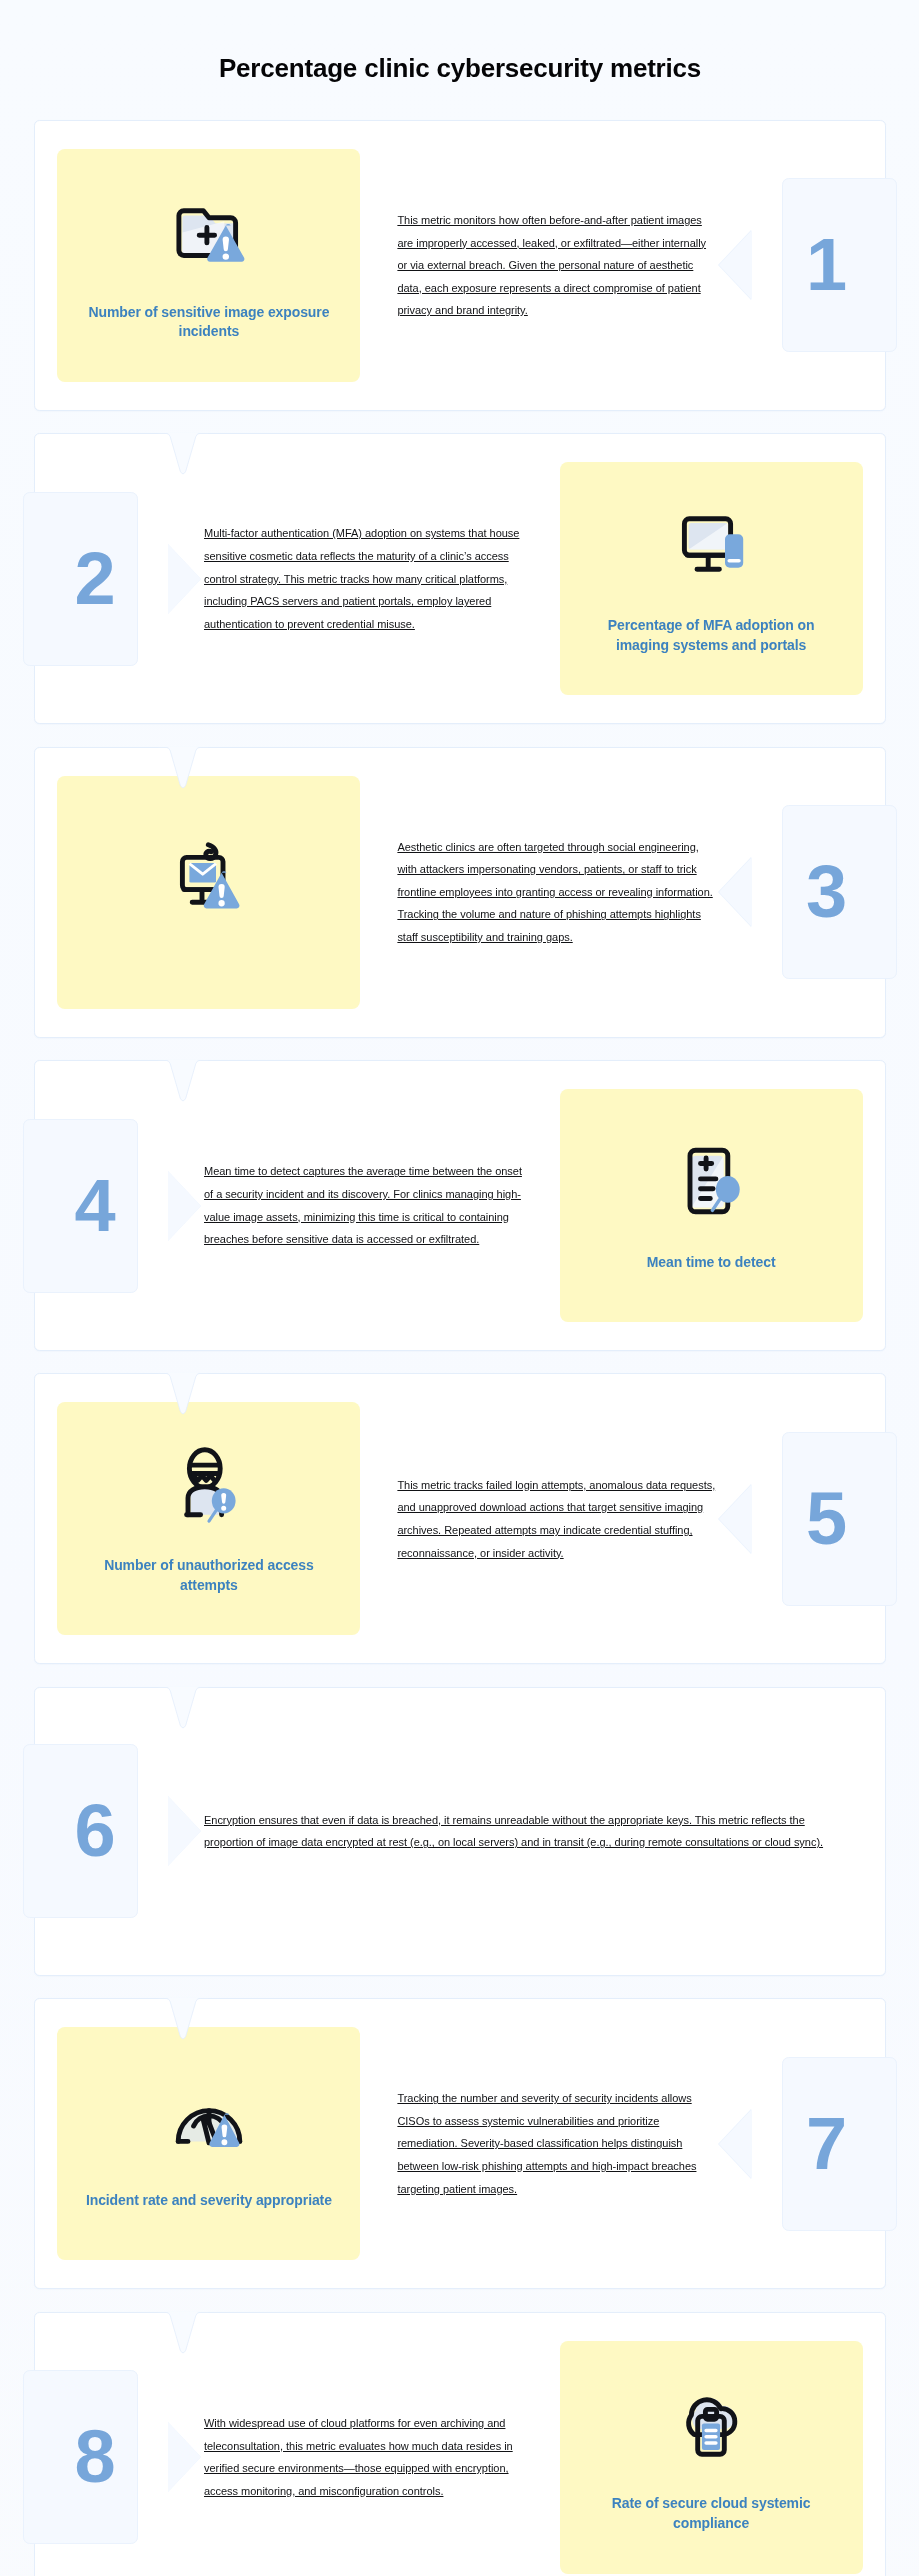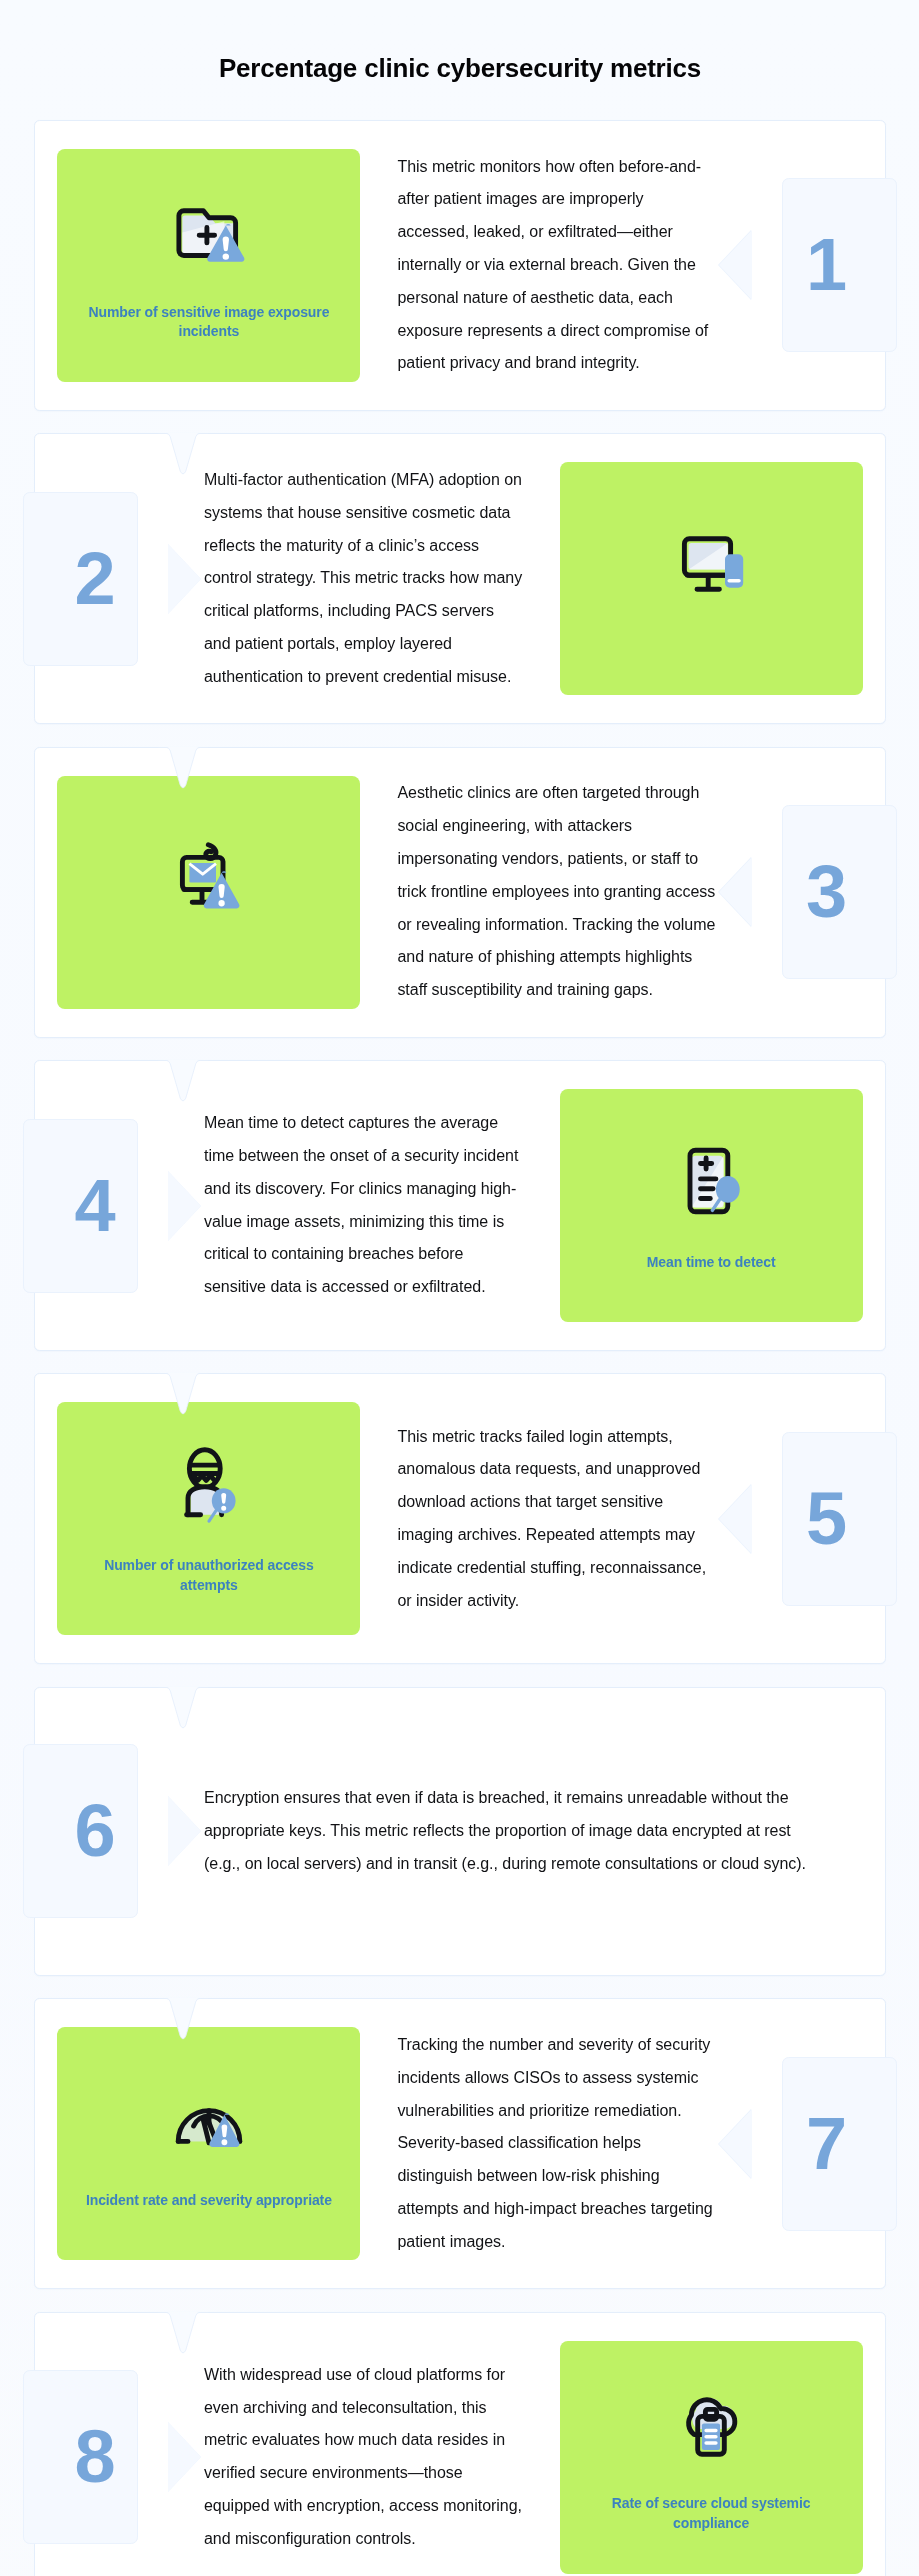--- a/index.html
+++ b/index.html
@@ -63,21 +63,21 @@
   }
   .card:first-child .notch { display: none; }
 
   .notch svg { display: block; }
 
   
   .icon-panel {
     width: 303px;
     min-height: 233px;
     margin: 28px 0;
-    background: #bef264;
+    background: #fef9c3;
     border-radius: 7.9px;
     display: flex;
     flex-direction: column;
     align-items: center;
     justify-content: center;
     padding: 22.4px 26px;
     flex: 0 0 303px;
   }
   .icon-art {
     width: 84px;
@@ -95,26 +95,27 @@
     font-weight: 700;
     text-align: center;
     line-height: 1.42;
     font-stretch: condensed;
     letter-spacing: -0.1px;
   }
 
   
   .desc {
     flex: 1 1 auto;
-    font-size: 16px;
+    font-size: 11px;
     line-height: 2.05;
     color: #111215;
     padding: 0 37px;
     font-stretch: condensed;
     letter-spacing: -0.03px;
+    text-decoration: underline;
   }
 
   
   .badge {
     position: relative;
     flex: 0 0 132px;
     height: 174px;
     display: flex;
     align-items: center;
     justify-content: center;
@@ -221,20 +222,21 @@
           <div class="icon-art">
             <svg viewBox="0 0 120 120">
     <rect class="fl-gray" x="28" y="30" width="56" height="38" rx="4"></rect>
     <path class="fl-white" opacity=".6" d="M28 68l56-38v38z"></path>
     <rect class="st-dark" x="22" y="24" width="66" height="52" rx="7"></rect>
     <path class="st-dark" d="M26 76h60M56 76v16M40 96h32"></path>
     <rect class="fl-blue" x="80" y="46" width="26" height="48" rx="7"></rect>
     <path d="M86 84h14" stroke="#ffffff" stroke-width="5" stroke-linecap="round" fill="none"></path>
   </svg>
           </div>
+          <div class="panel-heading">Percentage of MFA adoption on imaging systems and portals</div>
         </div>
         <div class="desc">Multi-factor authentication (MFA) adoption on systems that house sensitive cosmetic data reflects the maturity of a clinic’s access control strategy. This metric tracks how many critical platforms, including PACS servers and patient portals, employ layered authentication to prevent credential misuse.</div>
         <div class="badge left">
           <div class="badge-box"></div>
           <div class="badge-tip"></div>
           <div class="badge-num">2</div>
         </div>
       </div>
       <div class="card layout-icon-left">
         <div class="notch">

